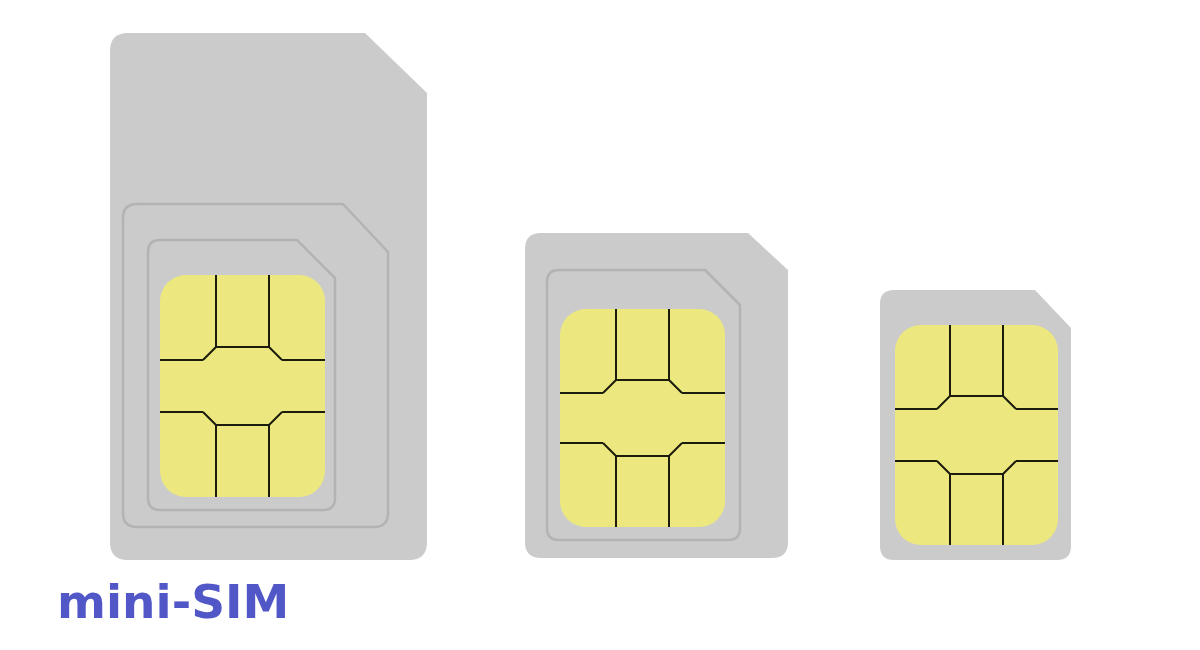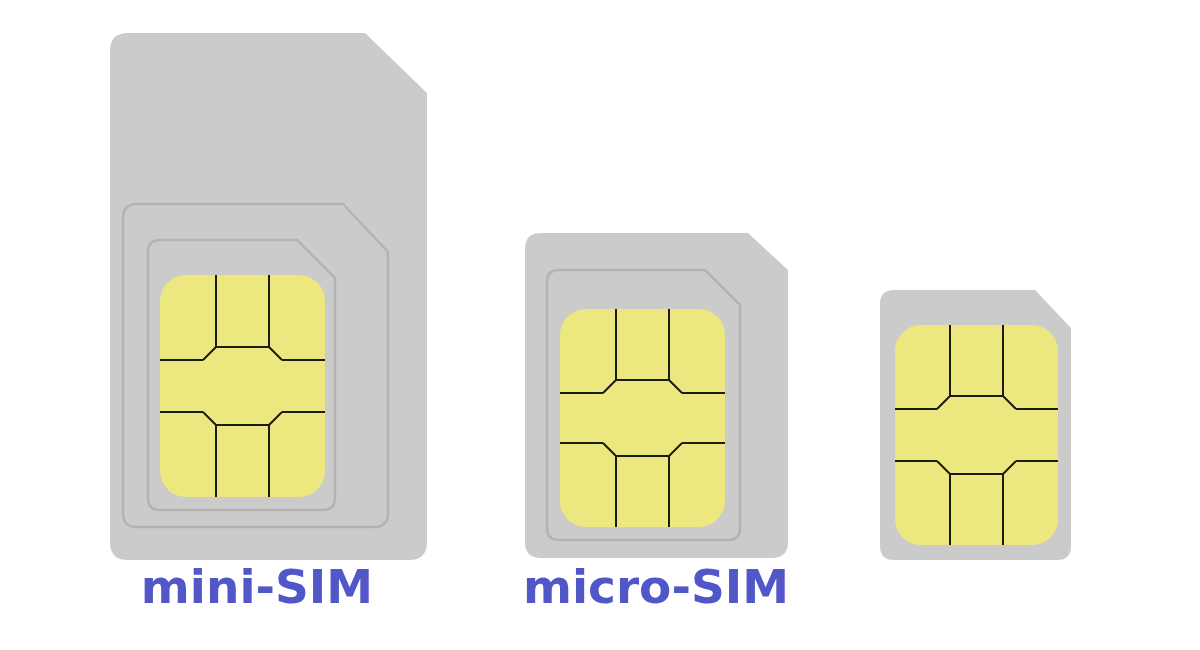--- a/index.html
+++ b/index.html
@@ -33,24 +33,24 @@
     fill: var(--chip, #ece87f);
   }
   .chip-lines {
     fill: none;
     stroke: var(--chip-contact-line, #1c1c0c);
     stroke-width: 2;
     stroke-linecap: butt;
   }
   .sim-label {
     position: absolute;
-    top: 563px;
+    top: 578px;
     width: 400px;
     line-height: 1;
-    text-align: center;
+    text-align: left;
     font-size: 47px;
     font-weight: bold;
     color: var(--label-text, #5257c8);
   }
 </style>
 </head>
 <body>
 
 <div class="canvas">
 
@@ -93,15 +93,14 @@
                M950 396 L937 409 M1003 396 L1016 409
                M895 409 L937 409 M1016 409 L1058 409
                M895 461 L937 461 M1016 461 L1058 461
                M937 461 L950 474 M1016 461 L1003 474
                M950 474 L1003 474
                M950 474 L950 545 M1003 474 L1003 545"></path>
     </g>
   </svg>
 
   <div class="sim-label" style="left:57px">mini-SIM</div>
-  <div class="sim-label" style="left:456px">micro-SIM</div>
 
 </div>
 
 </body></html>

